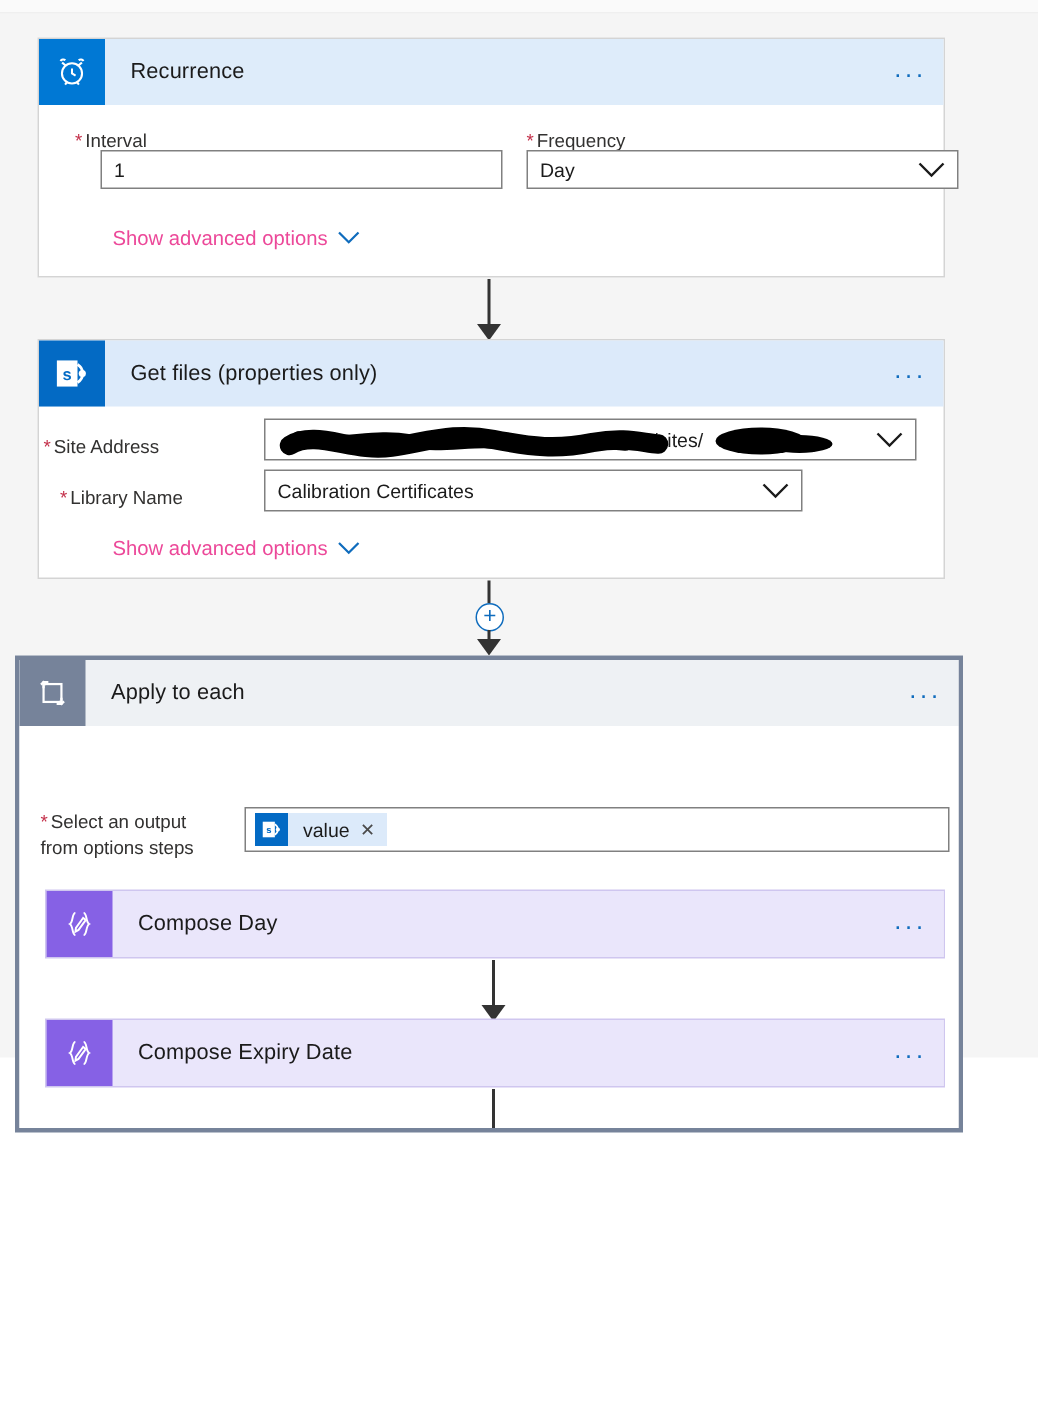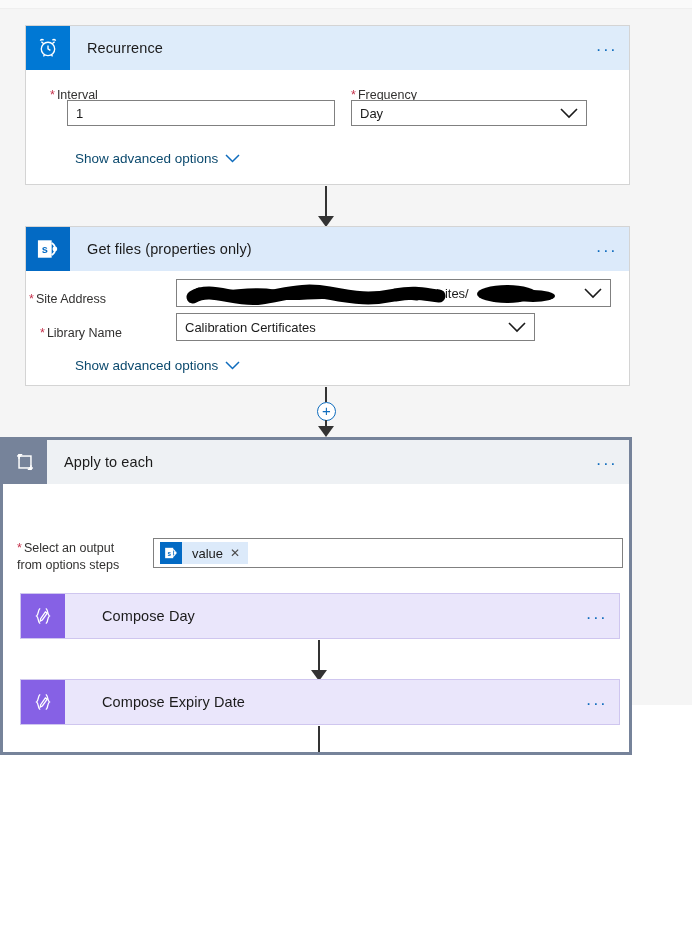--- a/index.html
+++ b/index.html
@@ -104,21 +104,21 @@
     display: flex;
     align-items: center;
     padding: 0 8px;
     font-size: 13px;
     color: #1b1b1b;
   }
   .textbox .chev { margin-left: auto; }
   .chev svg { display: block; }
   .show-adv {
     font-size: 13.5px;
-    color: #0c4a6e;
+    color: #ec4899;
     display: inline-flex;
     align-items: center;
     gap: 7px;
     cursor: pointer;
   }
 
   
   .conn {
     position: absolute;
     width: 2px;
@@ -145,21 +145,21 @@
     font-size: 15px;
     line-height: 1;
     cursor: pointer;
     box-sizing: border-box;
   }
   .plus-btn span { margin-top: -2px; }
 
   
   .scope {
     position: absolute;
-    left: 0;
+    left: 10px;
     top: 437px;
     width: 632px;
     background: #ffffff;
     border: 3px solid #76839a;
     box-sizing: border-box;
   }
   .scope-head {
     display: flex;
     height: 44px;
     background: #eef1f4;
@@ -196,21 +196,20 @@
   }
 
   .compose-card {
     position: absolute;
     border: 1px solid #cfc6ef;
     box-sizing: border-box;
   }
   .compose-card .card-head {
     background: #eae6fb;
     height: 44px;
-    gap: 20px;
   }
 
   
   .redact {
     position: absolute;
     pointer-events: none;
   }
 </style>
 </head>
 <body>
@@ -243,21 +242,21 @@
       <div style="position:absolute; left:24px; top:59px;">
         <span class="fld-label"><span class="req-star">*</span><span>Interval</span></span>
       </div>
       <div class="textbox" style="position:absolute; left:41px; top:74px; width:268px;">
         <span>1</span>
       </div>
 
       <div style="position:absolute; left:325px; top:59px;">
         <span class="fld-label"><span class="req-star">*</span><span>Frequency</span></span>
       </div>
-      <div class="textbox" style="position:absolute; left:325px; top:74px; width:236px;">
+      <div class="textbox" style="position:absolute; left:325px; top:74px; width:288px;">
         <span>Day</span>
         <span class="chev">
           <svg width="18" height="11" viewBox="0 0 18 11">
               <path d="M1 1 L9 9 L17 1" fill="none" stroke="#1b1b1b" stroke-width="1.6"></path>
             </svg>
         </span>
       </div>
 
       <div class="show-adv" style="position:absolute; left:49px; top:125px;">
         <span>Show advanced options</span>

